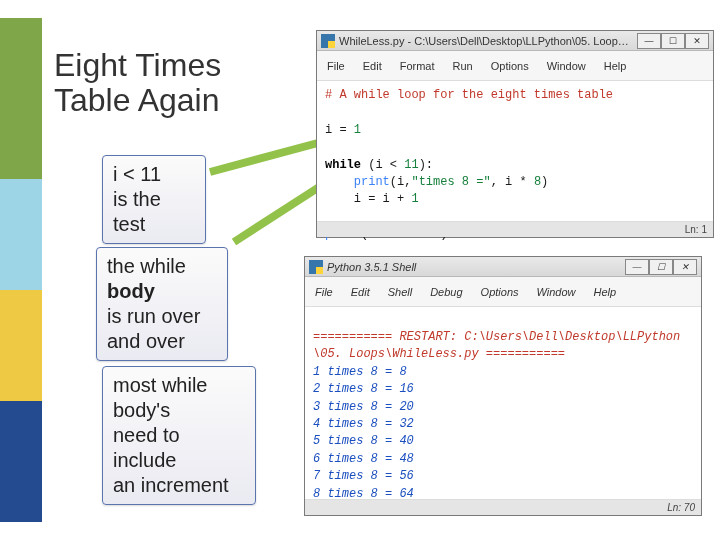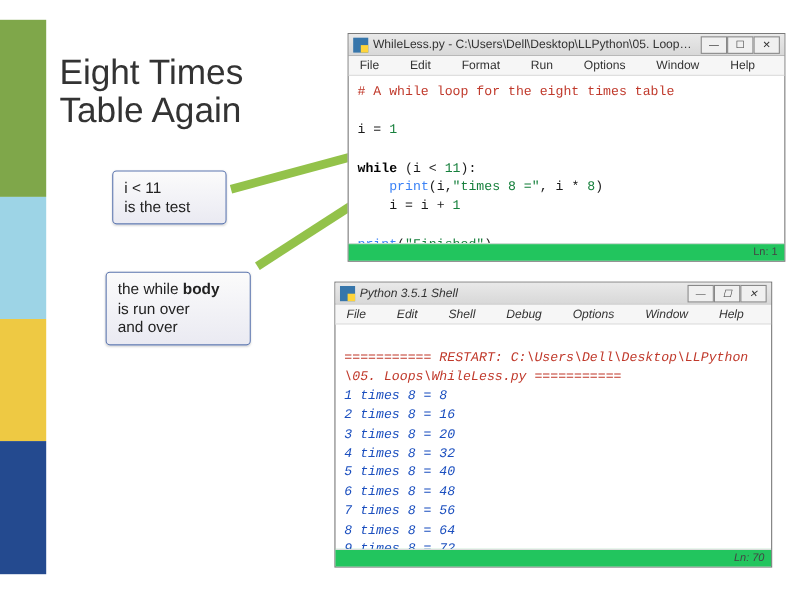--- a/index.html
+++ b/index.html
@@ -4,45 +4,45 @@
 <style>
   * { box-sizing: border-box; margin: 0; padding: 0; }
   body { width: 720px; height: 540px; background: #fff; font-family: Arial, sans-serif; overflow: hidden; position: relative; }
   .sidebar { position: absolute; left: 0; top: 18px; width: 42px; height: 504px; display: flex; flex-direction: column; }
   .side-green { flex: 0 0 32%; background: #7fa74a; }
   .side-lblue { flex: 0 0 22%; background: #9dd4e6; }
   .side-yellow { flex: 0 0 22%; background: #eec943; }
   .side-dblue { flex: 1; background: #244a8f; }
   .slide { position: absolute; left: 42px; top: 0; right: 0; bottom: 0; }
   .title { position: absolute; left: 12px; top: 48px; font-size: 32px; font-weight: 400; color: #333; line-height: 1.1; }
-  .callout { position: absolute; background: linear-gradient(#fbfbfb,#eaeaf2); border: 1px solid #5a74ad; border-radius: 4px; padding: 6px 10px; font-size: 14px; color: #222; line-height: 1.25; box-shadow: 0 1px 2px rgba(0,0,0,.15); }
+  .callout { position: absolute; background: linear-gradient(#fbfbfb,#eaeaf2); border: 1px solid #5a74ad; border-radius: 4px; padding: 6px 10px; font-size: 20px; color: #222; line-height: 1.25; box-shadow: 0 1px 2px rgba(0,0,0,.15); }
   .c1 { left: 60px; top: 155px; width: 104px; }
   .c2 { left: 54px; top: 230px; width: 132px; margin-top: 17px; }
   .c3 { left: 60px; top: 366px; width: 154px; }
   .filelabel { position: absolute; background: linear-gradient(#fbfbfb,#eaeaf2); border: 1px solid #5a74ad; border-radius: 4px; padding: 4px 10px; font-size: 15px; color: #222; right: 12px; top: 90px; }
   .arrow { position: absolute; pointer-events: none; }
   .arrow svg line { stroke: #93c24a; stroke-width: 8; }
   .arrow svg polygon { fill: #93c24a; }
   .win { position: absolute; border: 1px solid #7a7a7a; background: #fff; font-family: "Segoe UI", Arial, sans-serif; font-size: 11px; }
   .w1 { left: 274px; top: 30px; width: 398px; height: 208px; }
   .w2 { left: 262px; top: 256px; width: 398px; height: 260px; font-style: italic; }
   .tbar { height: 20px; background: linear-gradient(#e9e9e9,#d8d8d8); display: flex; align-items: center; padding: 0 4px; gap: 4px; border-bottom: 1px solid #b8b8b8; }
   .tbar .ico { width: 14px; height: 14px; display: inline-block; }
   .tbar .ttxt { font-size: 11px; color: #333; flex: 1; white-space: nowrap; overflow: hidden; text-overflow: ellipsis; }
   .tbar .btns { display: flex; gap: 0; }
   .tbar .wbtn { width: 24px; height: 16px; border: 1px solid #888; background: #f0f0f0; display: flex; align-items: center; justify-content: center; font-size: 9px; color: #333; }
-  .menubar { height: 18px; background: #f6f6f6; border-bottom: 1px solid #ddd; display: flex; align-items: center; padding: 0 4px; gap: 16px; }
+  .menubar { height: 30px; background: #f6f6f6; border-bottom: 1px solid #ddd; display: flex; align-items: center; padding: 0 4px; gap: 6px; }
   .menubar span { font-size: 11px; color: #333; padding: 1px 6px; }
   .code { position: relative; font-family: Consolas, "Courier New", monospace; font-size: 12px; padding: 6px 8px; line-height: 1.45; white-space: pre; color: #1a1a1a; }
   .code .c-red { color: #c0392b; }
   .code .c-orange { color: #000000; font-weight: bold; }
   .code .c-purple { color: #3b82f6; }
   .code .c-green { color: #17803d; }
   .code .c-blue { color: #1b4fbf; }
-  .status { position: absolute; bottom: 0; right: 0; height: 16px; padding: 0 6px; font-size: 10px; color: #444; background: #22c55e; border-top: 1px solid #ddd; width: 100%; text-align: right; line-height: 16px; }
+  .status { position: absolute; bottom: 0; right: 0; height: 16px; padding: 0 6px; font-size: 10px; color: #444; background: #e5e5e5; border-top: 1px solid #ddd; width: 100%; text-align: right; line-height: 16px; }
   .shellout { height: calc(100% - 20px - 18px - 16px); overflow: hidden; }
 </style>
 </head>
 <body>
 
 <div class="sidebar">
   <div class="side-green"></div>
   <div class="side-lblue"></div>
   <div class="side-yellow"></div>
   <div class="side-dblue"></div>
@@ -51,20 +51,23 @@
 <div class="slide">
 
   <div class="title" style="white-space:pre-line;">Eight Times
 Table Again</div>
 
   <div class="callout c1" style="white-space:pre-line;">i &lt; 11
 is the test</div>
   <div class="callout c2"><span style="white-space:pre-line;">the while <b>body</b>
 is run over
 and over</span></div>
+  <div class="callout c3" style="white-space:pre-line;">most while body's
+need to include
+an increment</div>
 
   <div class="filelabel">While. Less. py</div>
 
   <div class="arrow" style="left:162px; top:130px; width:160px; height:50px;">
     <svg width="160" height="50">
         <line x1="6" y1="42" x2="140" y2="6"></line>
         <polygon points="140,0 160,3 142,16"></polygon>
       </svg>
   </div>
   <div class="arrow" style="left:186px; top:150px; width:150px; height:100px;">

